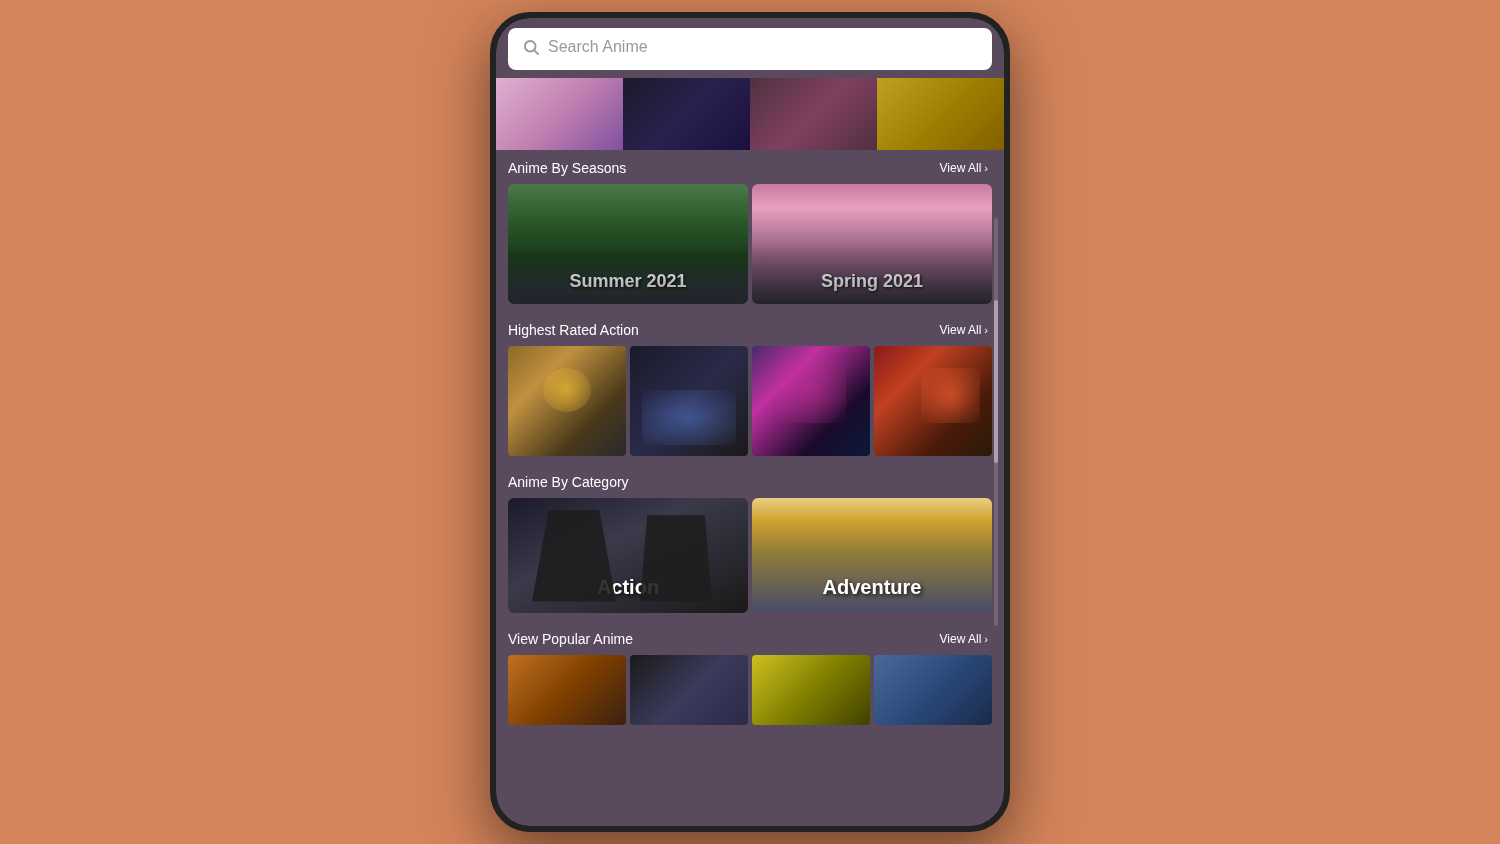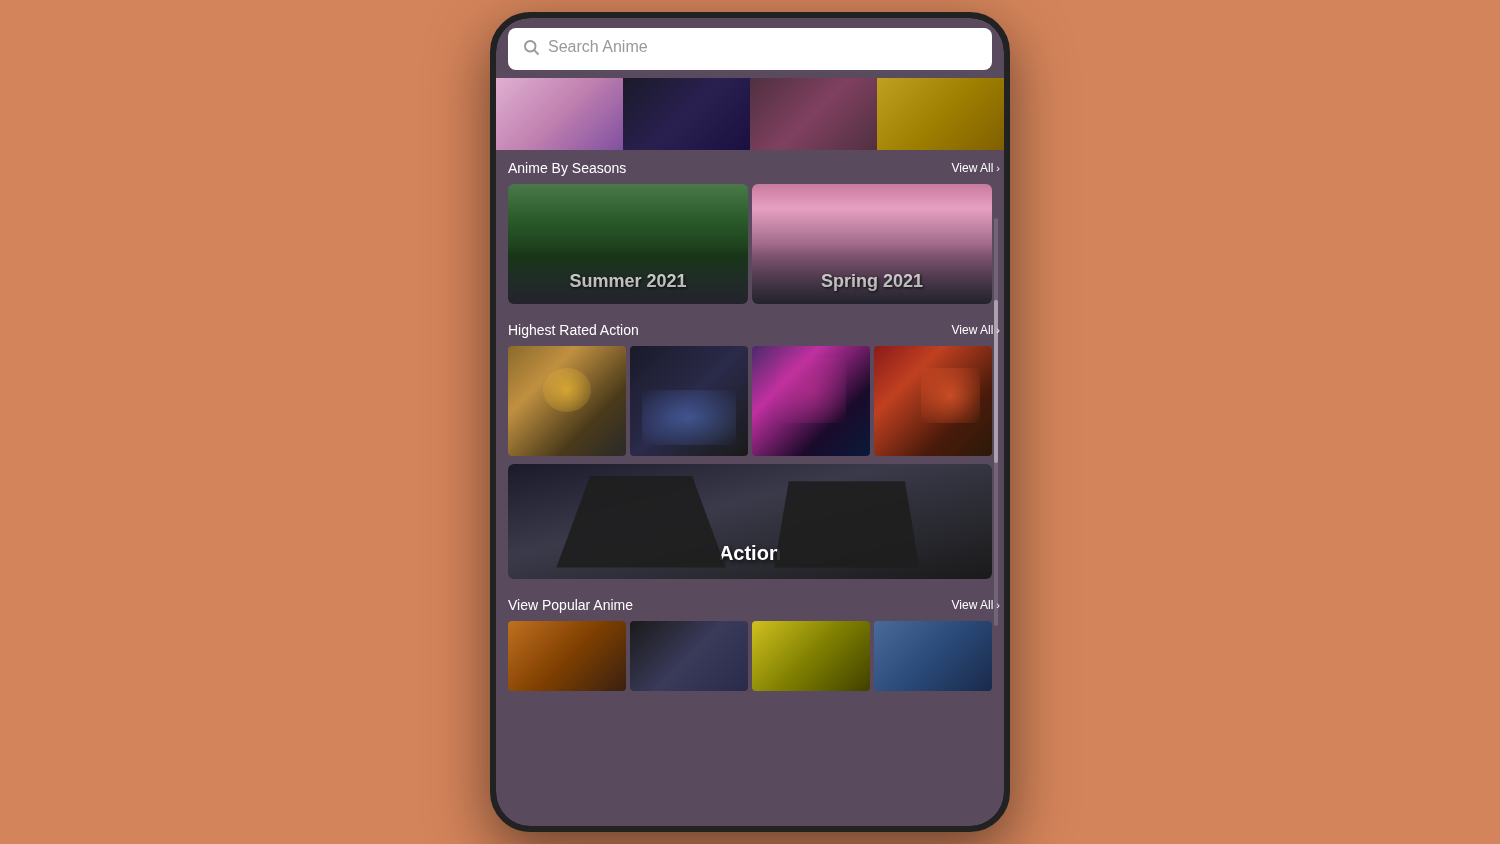--- a/index.html
+++ b/index.html
@@ -60,21 +60,21 @@
 
     
     .section {
       flex-shrink: 0;
     }
 
     .section-header {
       display: flex;
       justify-content: space-between;
       align-items: center;
-      padding: 10px 4px 8px 12px;
+      padding: 10px 16px 8px 12px;
       background: #5a4a5e;
     }
 
     .section-title {
       color: white;
       font-size: 14px;
       font-family: Arial, sans-serif;
       font-weight: 500;
     }
 
@@ -409,28 +409,35 @@
         </div>
         <div class="anime-card anime-card-4">
           <div class="anime-card-inner">
             <div class="card-glow-4"></div>
           </div>
         </div>
       </div>
     </div>
 
     <div class="section">
+      <div class="section-header">
+        <span class="section-title">Anime By Category</span>
+      </div>
       <div class="category-grid">
         <div class="category-card category-action">
           <div class="action-figures">
             <div class="figure-silhouette figure-left"></div>
             <div class="figure-silhouette figure-right"></div>
           </div>
           <span class="category-label">Action</span>
         </div>
+        <div class="category-card category-adventure">
+          <div class="adventure-chars"></div>
+          <span class="category-label">Adventure</span>
+        </div>
       </div>
     </div>
 
     <div class="section">
       <div class="section-header">
         <span class="section-title">View Popular Anime</span>
         <span class="view-all">
           <span>View All</span>
           <span class="chevron">›</span>
         </span>

